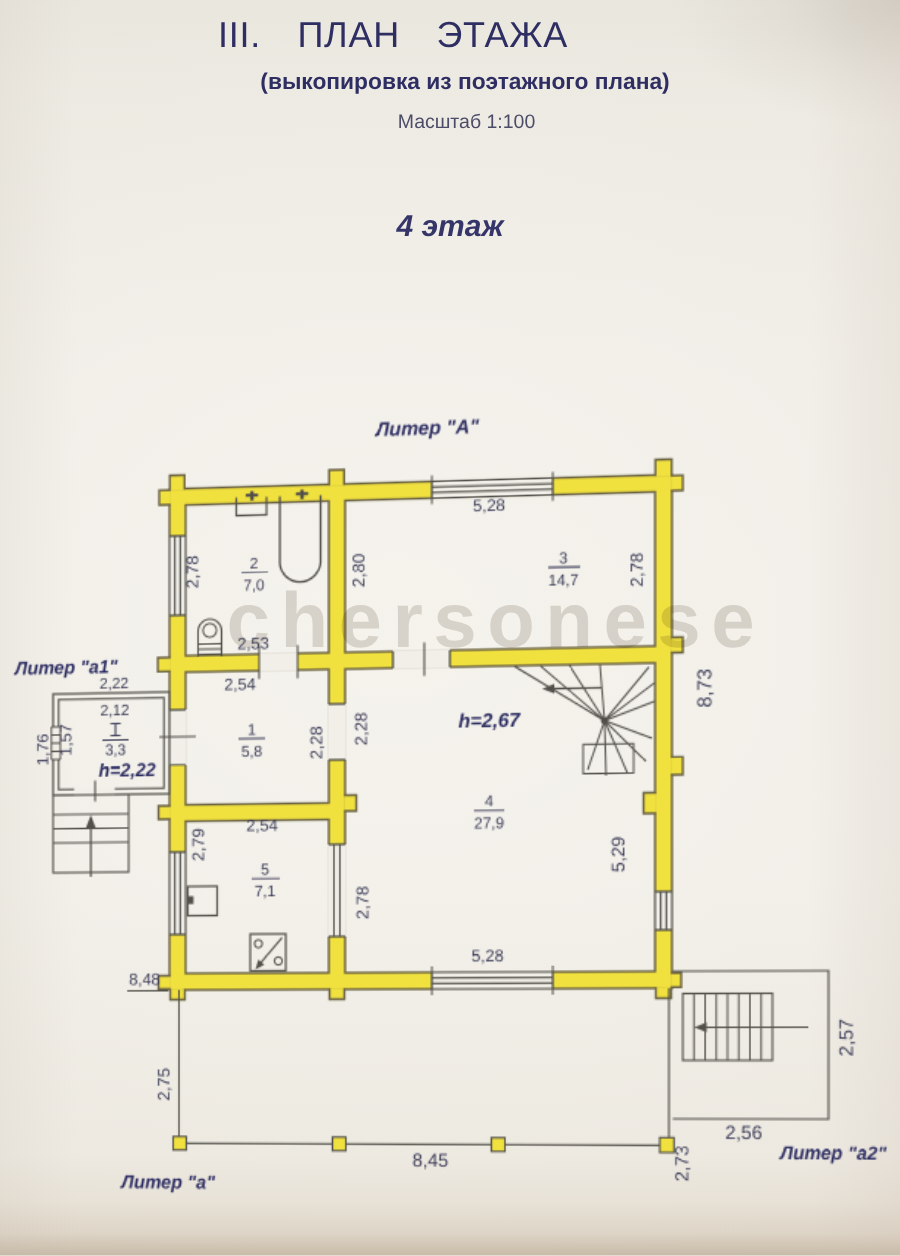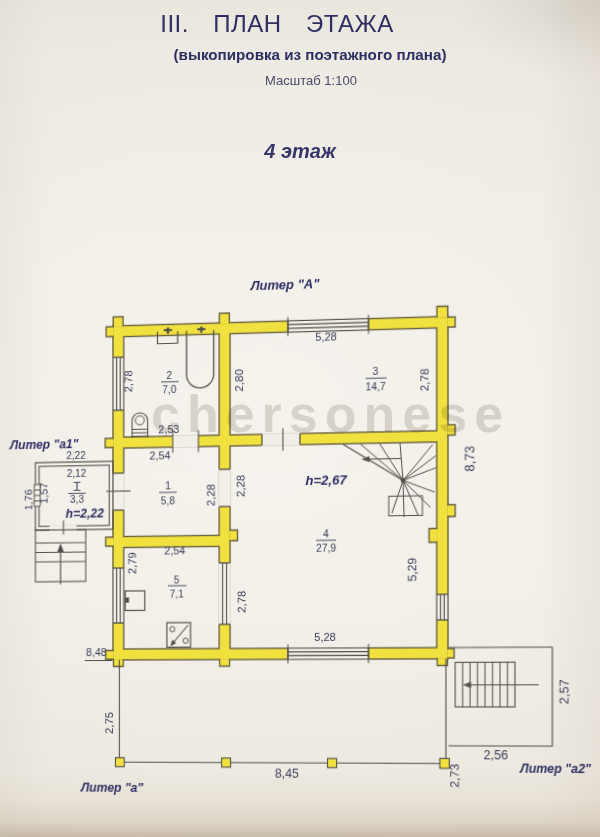--- a/index.html
+++ b/index.html
@@ -12,21 +12,21 @@
 linear-gradient(180deg, #e6e3da 0%, #ebe8e0 7%, #efede6 30%, #f0eee7 70%, #ebe7de 92%, #dcd1c0 100%);"></div>
 
 <div class="abs" style="left:420px;top:0;width:180px;height:120px;background:radial-gradient(ellipse 150px 85px at 100% 0%, rgba(140,130,115,0.22) 0%, rgba(140,130,115,0.08) 55%, rgba(140,130,115,0) 100%);"></div>
 
 <div class="abs" style="left:0;top:800px;width:600px;height:37px;background:linear-gradient(180deg, rgba(160,140,115,0) 0%, rgba(160,140,115,0.10) 60%, rgba(150,126,98,0.34) 100%);"></div>
 
 <div class="abs" style="left:540px;top:0;width:60px;height:837px;background:linear-gradient(90deg, rgba(205,190,180,0) 0%, rgba(206,190,178,0.20) 100%);"></div>
 
 <div class="abs" style="left:0;top:0;width:50px;height:837px;background:linear-gradient(270deg, rgba(190,180,165,0) 0%, rgba(190,180,165,0.12) 100%);"></div>
 
-<div class="abs" style="left:0;top:10px;width:524px;text-align:center;font-size:24px;color:#2e2e63;font-weight:500;letter-spacing:0.5px;word-spacing:5px;padding-left:15px;">III.&nbsp; ПЛАН&nbsp; ЭТАЖА</div>
+<div class="abs" style="left:0;top:10px;width:524px;text-align:center;font-size:24px;color:#2e2e63;font-weight:500;letter-spacing:0.5px;word-spacing:5px;">III.&nbsp; ПЛАН&nbsp; ЭТАЖА</div>
 
 <div class="abs" style="left:10px;top:46px;width:600px;text-align:center;font-size:15.2px;color:#2e2e63;font-weight:bold;">(выкопировка из поэтажного плана)</div>
 
 <div class="abs" style="left:11px;top:73px;width:600px;text-align:center;font-size:13px;color:#4c4c68;">Масштаб 1:100</div>
 
 <div class="abs" style="left:0;top:140px;width:600px;text-align:center;font-size:20px;color:#35356a;font-weight:bold;font-style:italic;">4 этаж</div>
 
 <div class="abs" style="left:0;top:0;width:600px;height:837px;transform-origin:0 0;transform:matrix3d(0.95900497,-0.05161763,0,-0.0000730749,0,0.99021443,0,0,0,0,1,0,3.699345,6.833703,0,1);filter:blur(0.3px);">
 <svg width="600" height="837" viewBox="0 0 600 837">
 

